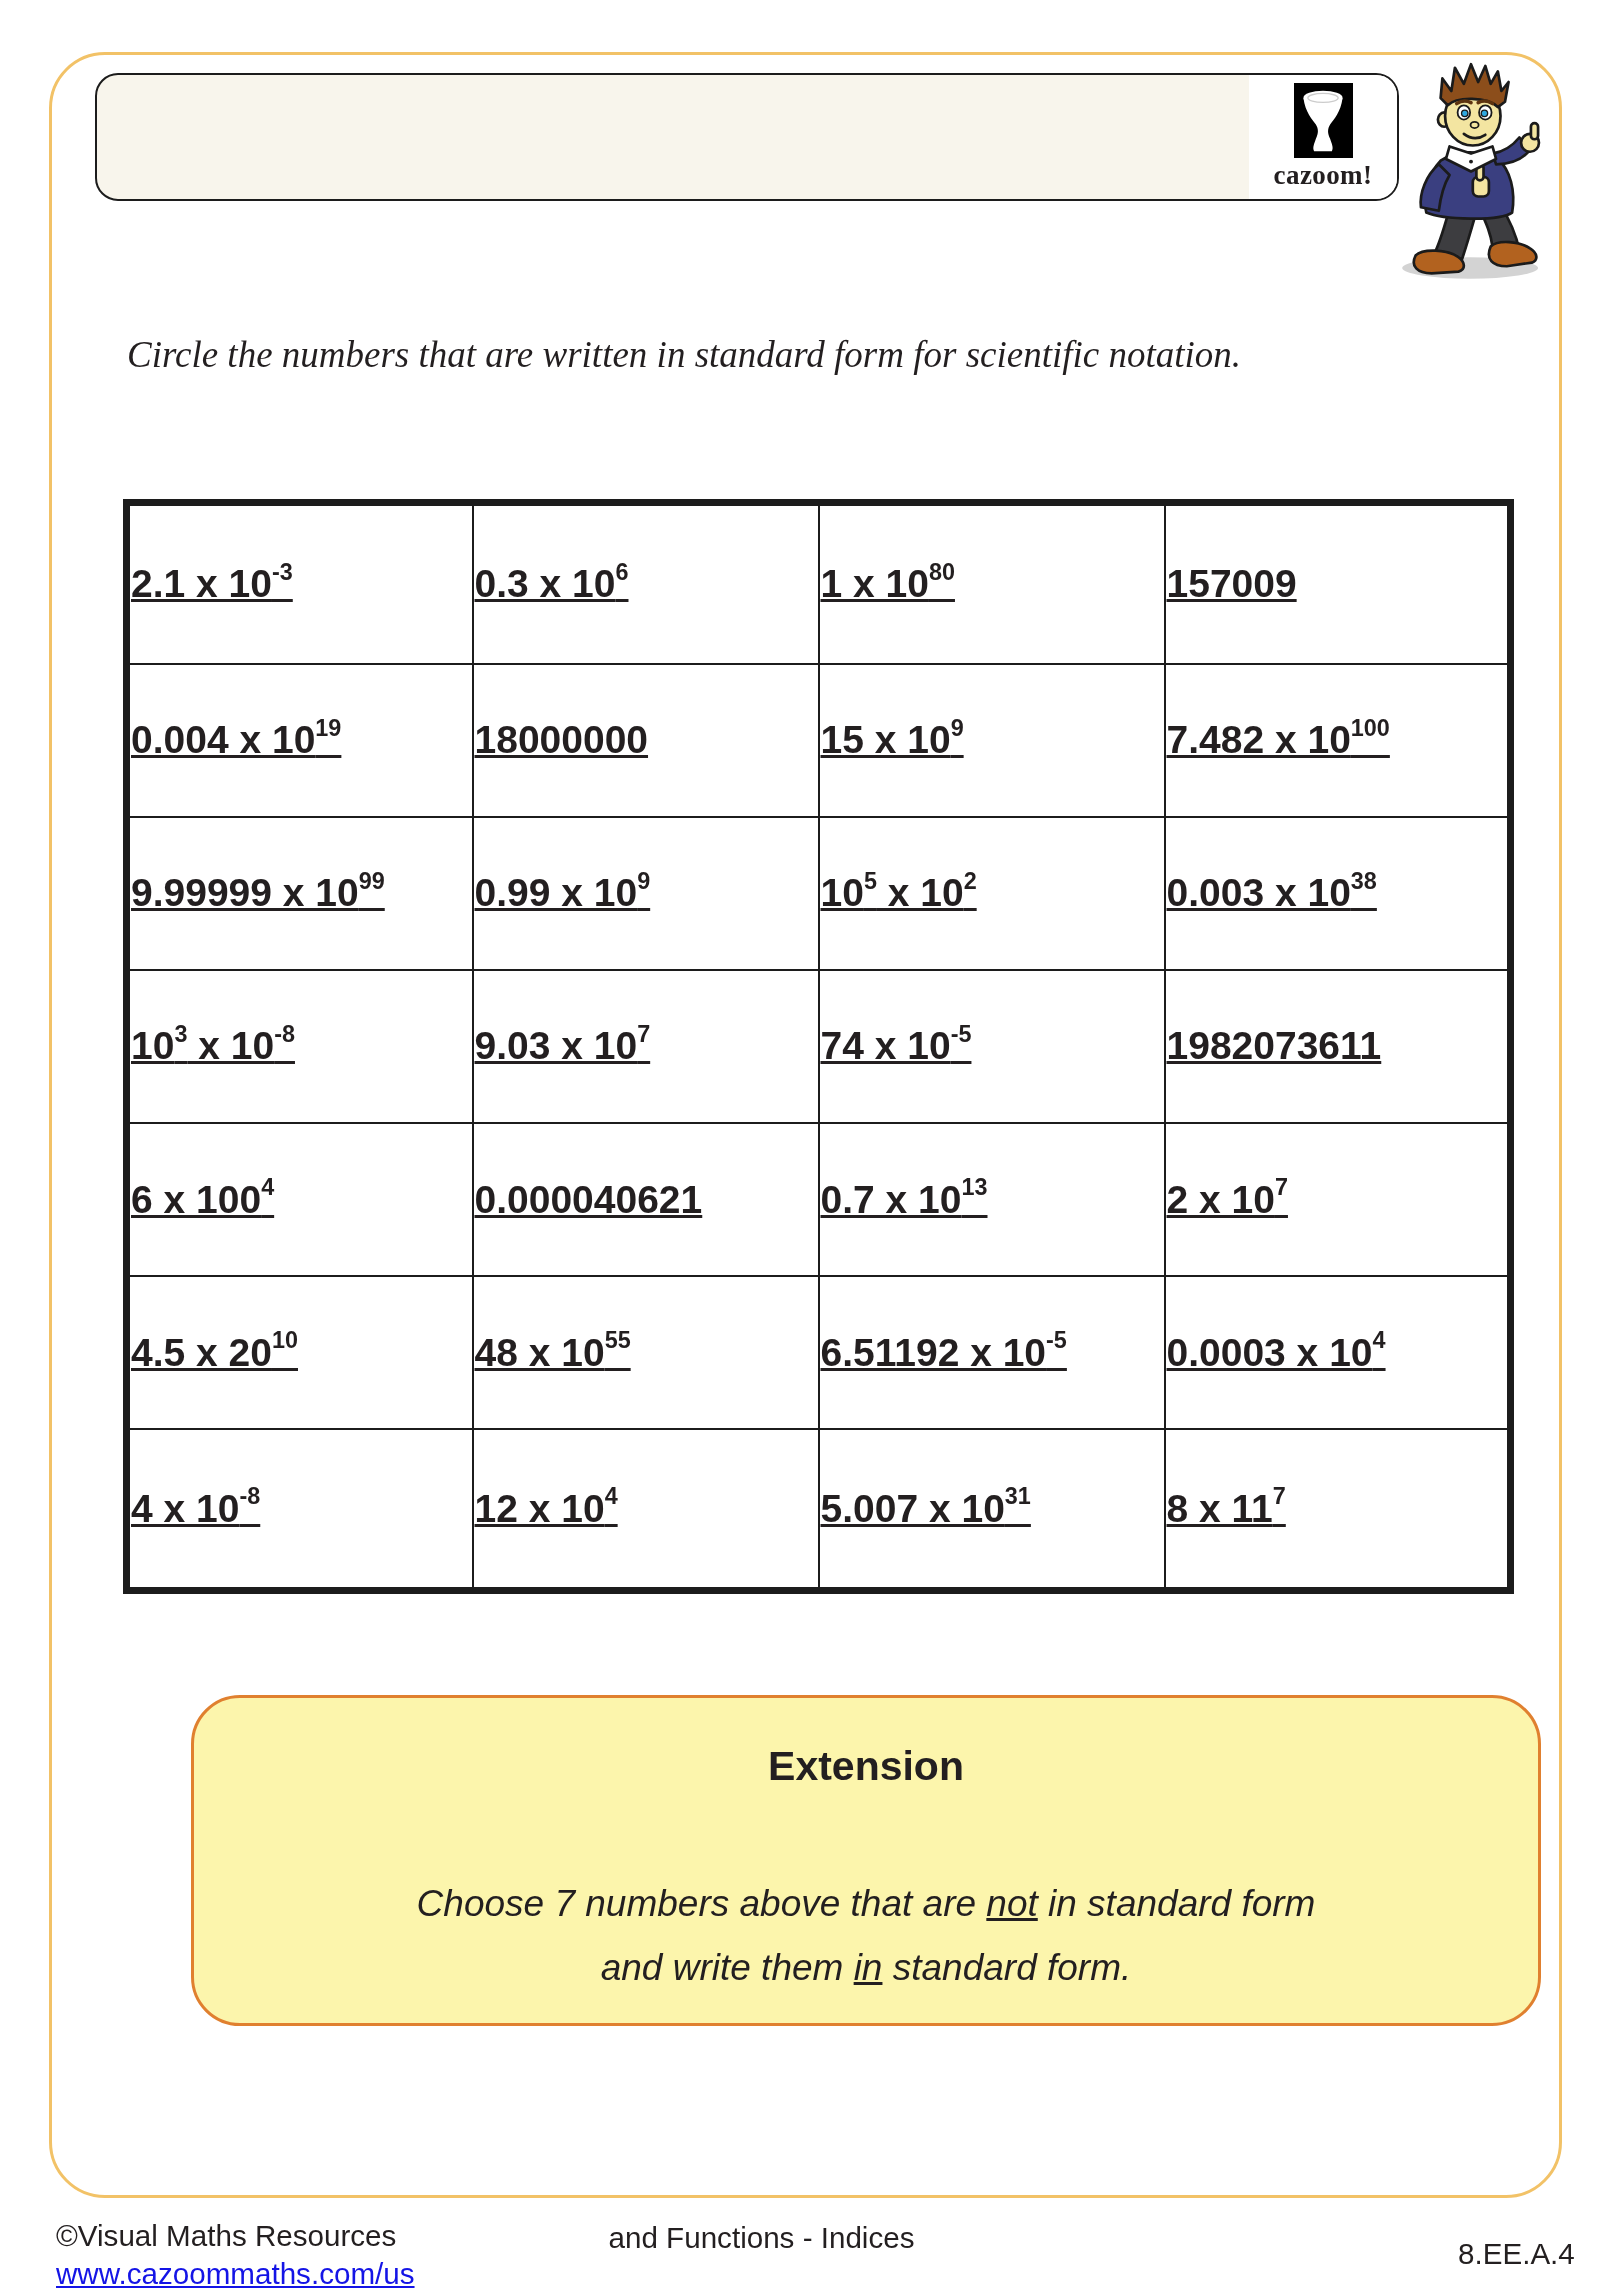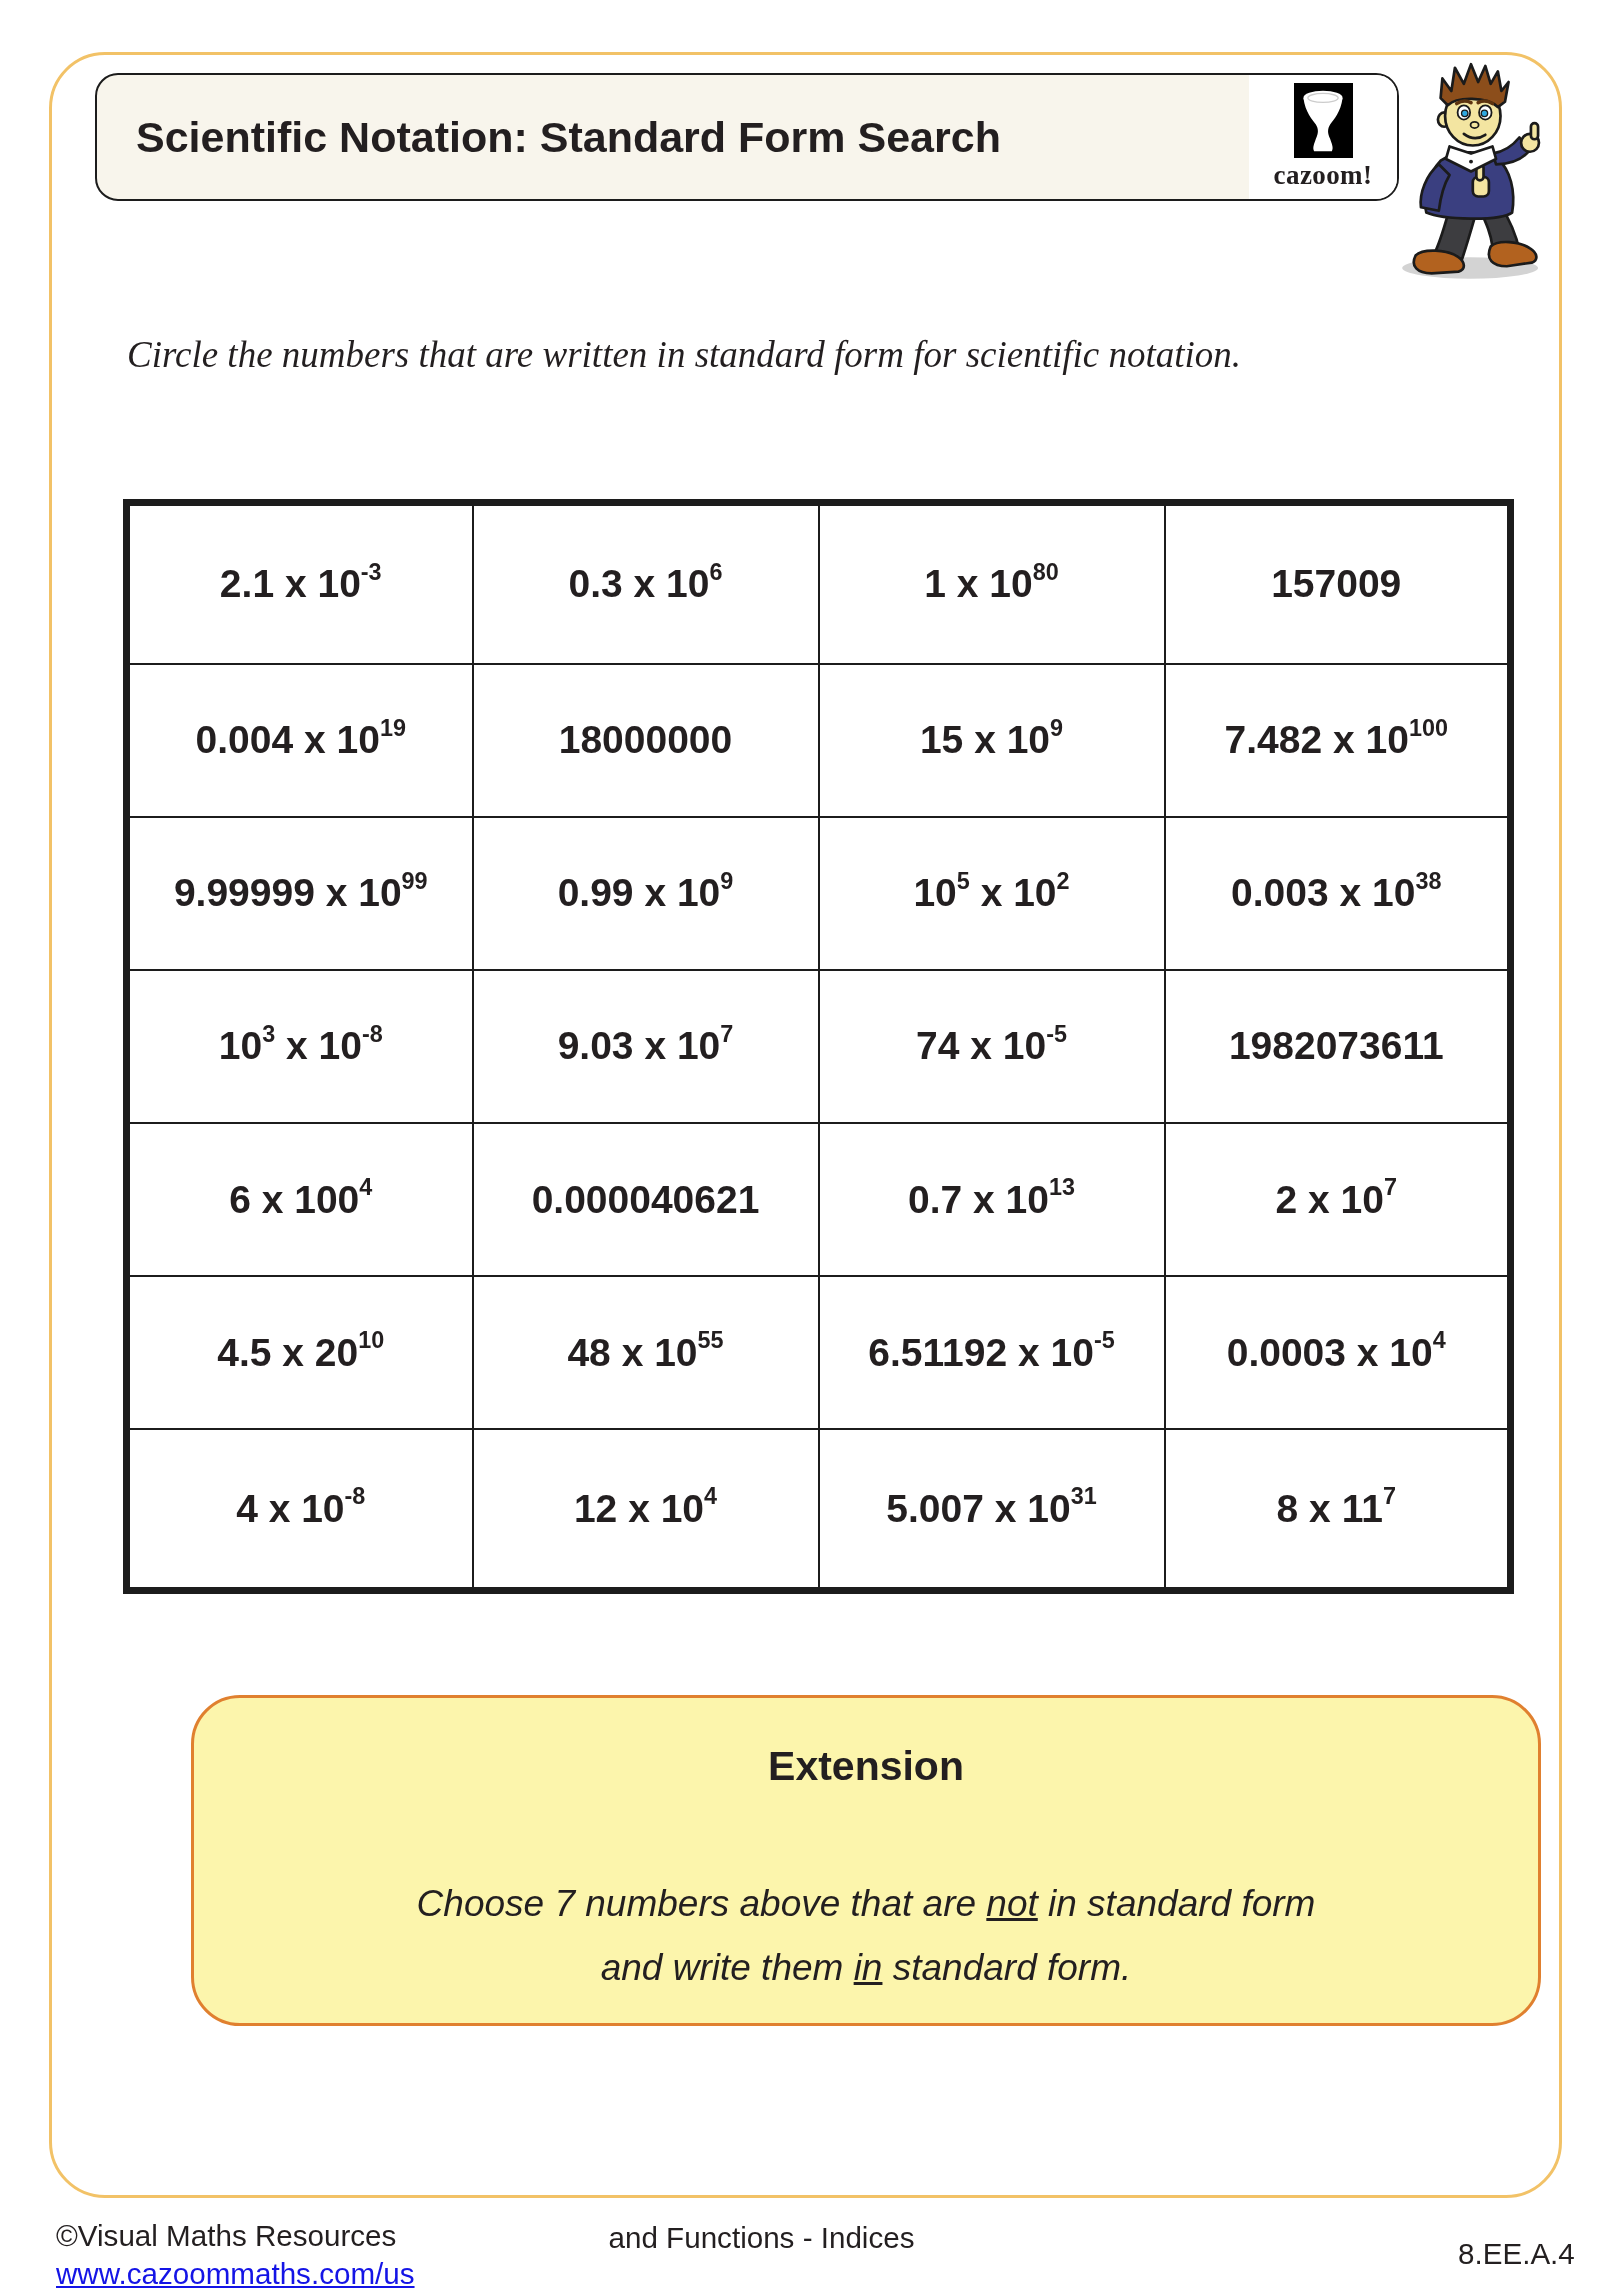--- a/index.html
+++ b/index.html
@@ -18,22 +18,22 @@
   .logo-square{width:59px;height:75px;background:#000;display:flex;
         align-items:center;justify-content:center;}
   .logo-text{font-family:"Liberation Serif",serif;font-weight:bold;font-size:27px;
         margin-top:1.8px;letter-spacing:0.4px;}
   
   .instruction{position:absolute;left:127px;top:333px;font-family:"Liberation Serif",serif;
         font-style:italic;font-size:37px;white-space:nowrap;}
   
   .grid{position:absolute;left:123px;top:499px;width:1391px;height:1095px;
         border-collapse:collapse;table-layout:fixed;border:7.2px solid #1c1c1c;}
-  .grid td{border:2.7px solid #1c1c1c;text-align:center;vertical-align:middle;
-        font-size:39px;font-weight:bold;}
+  .grid td{border:2.7px solid #1c1c1c;vertical-align:middle;
+        font-size:39px;font-weight:bold;text-decoration:underline;}
   .grid sup{font-size:0.6em;position:relative;top:-0.15em;vertical-align:super;line-height:0;}
   
   .extension{position:absolute;left:191px;top:1695px;width:1350px;height:331px;
         background:#FCF5AC;border:3.6px solid #E0802F;border-radius:49px;text-align:center;
         box-sizing:border-box;}
   .ext-title{margin-top:45px;font-size:41px;font-weight:bold;}
   .ext-body{margin-top:82px;font-style:italic;font-size:37px;line-height:1.72;padding:0 99px;}
   .ext-body .bu{font-weight:normal;text-decoration:underline;}
   
   .f-left{position:absolute;left:56px;top:2217px;font-size:29.6px;line-height:1.28;}
@@ -44,21 +44,20 @@
   .mascot{position:absolute;left:1394px;top:57px;}
 </style>
 </head>
 <body>
 
 <div class="page">
 
   <div class="page-border"></div>
 
   <div class="header">
-    <div class="title">Scientific Notation: Standard Form Search</div>
     <div class="logo">
       <div class="logo-square">
         <svg width="50" height="64" viewBox="0 0 56 72" aria-hidden="true">
           <ellipse cx="28" cy="10" rx="22" ry="8" fill="#ffffff"></ellipse>
           <path d="M6,10 C8,26 16,34 20,40 C23,45 23,50 20,56 C18,62 16,66 18,70 L38,70 C40,66 38,62 36,56 C33,50 33,45 36,40 C40,34 48,26 50,10 C44,17 12,17 6,10 Z" fill="#ffffff"></path>
           <ellipse cx="28" cy="10" rx="17" ry="5" fill="none" stroke="#cccccc" stroke-width="1.5"></ellipse>
         </svg>
       </div>
       <div class="logo-text">cazoom!</div>
     </div>

